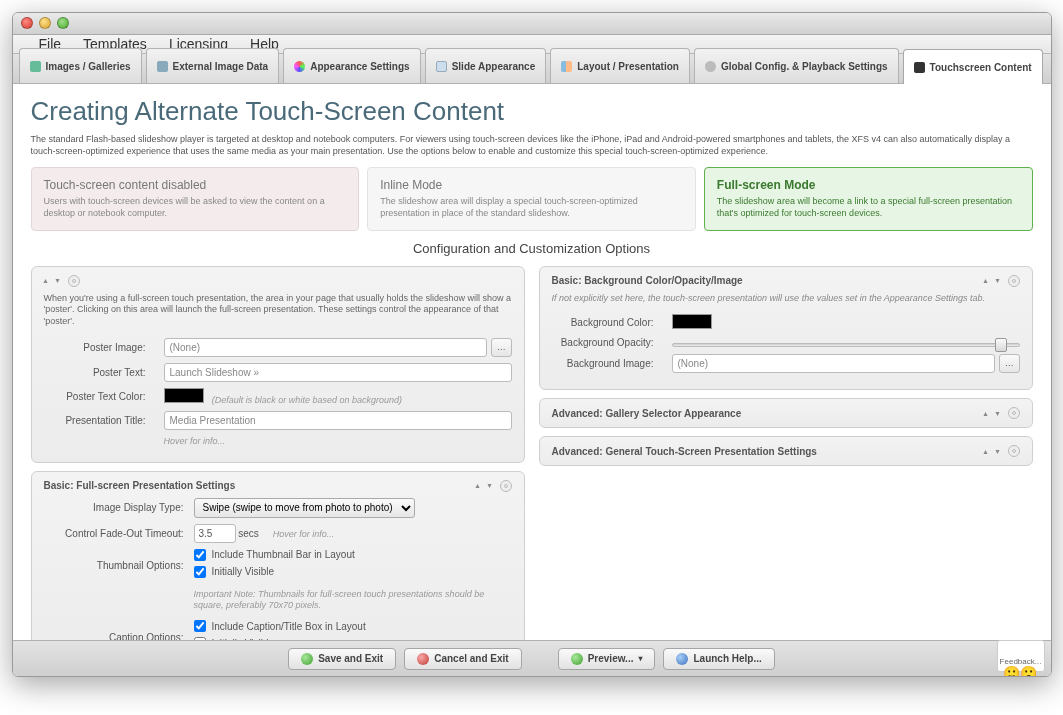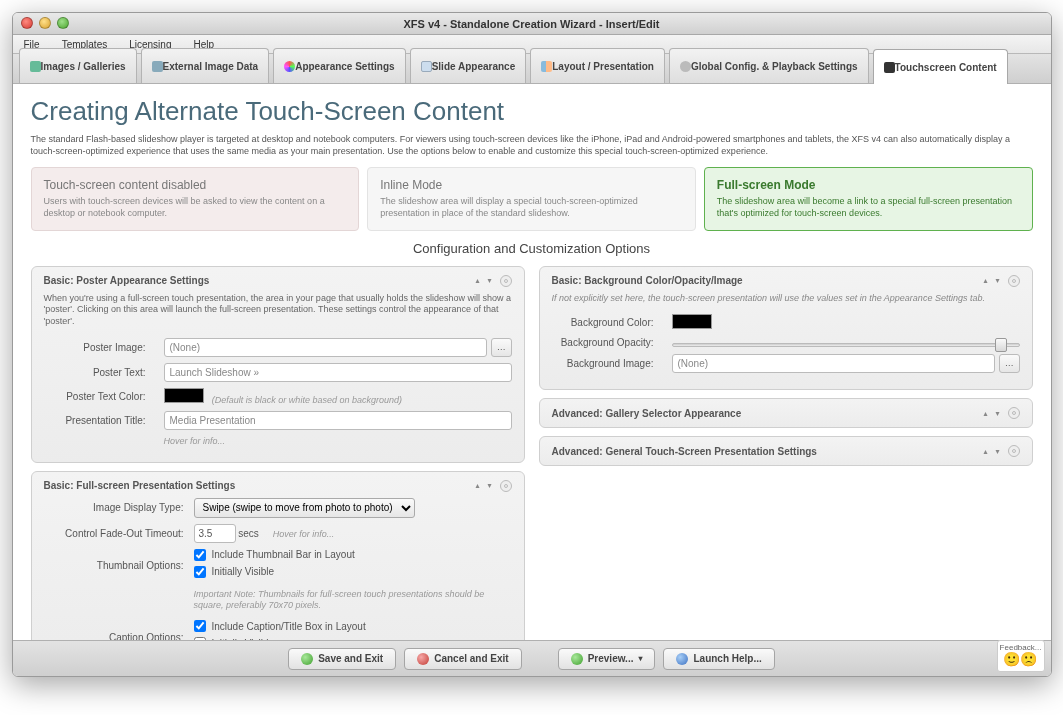--- a/index.html
+++ b/index.html
@@ -4,24 +4,24 @@
 <style>
 *{box-sizing:border-box;margin:0;padding:0;font-family:"Lucida Grande","Helvetica Neue",Arial,sans-serif}
 body{background:#fff;width:1063px;height:715px;overflow:hidden;position:relative}
 .window{width:1040px;height:665px;margin:12px auto 0;border:1px solid #9a9a9a;border-radius:6px;overflow:hidden;box-shadow:0 8px 30px rgba(0,0,0,.35);background:#fff;position:relative}
 .titlebar{height:22px;background:linear-gradient(#e9e9e9,#d0d0d0);border-bottom:1px solid #a8a8a8;position:relative;text-align:center;font-size:11px;line-height:22px;color:#333;font-weight:600}
 .traffic{position:absolute;left:8px;top:4px;display:flex;gap:6px}
 .tl{width:12px;height:12px;border-radius:50%;border:1px solid rgba(0,0,0,.25)}
 .tl.red{background:radial-gradient(circle at 40% 35%,#ff8a80,#d63b33)}
 .tl.yel{background:radial-gradient(circle at 40% 35%,#ffe08a,#d9a22e)}
 .tl.grn{background:radial-gradient(circle at 40% 35%,#9fe08a,#4ca52e)}
-.menubar{height:19px;background:linear-gradient(#f4f4f4,#e7e7e7);border-bottom:1px solid #b8b8b8;padding:0 11px;font-size:10px;color:#333;display:flex;gap:22px;align-items:center}
+.menubar{height:19px;background:linear-gradient(#f4f4f4,#e7e7e7);border-bottom:1px solid #b8b8b8;padding:0 26px;font-size:14px;color:#333;display:flex;gap:22px;align-items:center}
 .menubar span{cursor:default}
 .tabstrip{height:30px;background:linear-gradient(#e3e3e3,#cfcfcf);border-bottom:1px solid #b0b0b0;display:flex;align-items:flex-end;padding:0 6px;gap:4px}
-.tab{height:35px;padding:16px 10px;font-size:10px;color:#444;display:flex;align-items:center;background:linear-gradient(#f2f2f2,#dedede);border:1px solid #b3b3b3;border-bottom:none;border-radius:4px 4px 0 0;cursor:pointer;font-weight:bold}
+.tab{height:35px;padding:16px 10px;font-size:10px;color:#444;display:flex;align-items:center;gap:5px;background:linear-gradient(#f2f2f2,#dedede);border:1px solid #b3b3b3;border-bottom:none;border-radius:4px 4px 0 0;cursor:pointer;font-weight:bold}
 .tab.active{background:#fff;border-color:#a8a8a8;position:relative;top:1px}
 .tabicon{width:11px;height:11px;border-radius:2px}
 .content{background:#fff;height:calc(100% - 22px - 19px - 30px - 36px);overflow:auto;padding:12px 18px 8px}
 h1{font-size:26px;color:#4a6a7a;font-weight:normal;margin-bottom:6px}
 .intro{font-size:9px;color:#555;line-height:1.35;margin-bottom:10px}
 .moderow{display:flex;gap:8px;margin-bottom:10px}
 .modecard{flex:1;padding:10px 12px;border-radius:4px;border:1px solid;min-height:58px}
 .modecard h3{font-size:12px;color:#777;font-weight:normal;margin-bottom:4px}
 .modecard p{font-size:9px;color:#888;line-height:1.3}
 .modecard.dis{background:#f4ecec;border-color:#e3d6d6}
@@ -58,34 +58,33 @@
 .slider{flex:1;height:4px;background:linear-gradient(#ccc,#eee);border:1px solid #bbb;border-radius:3px;position:relative;margin-top:4px}
 .slider .knob{position:absolute;right:12px;top:-6px;width:12px;height:14px;background:linear-gradient(#fafafa,#d8d8d8);border:1px solid #999;border-radius:2px}
 .collapsed{padding:8px 12px}
 .collapsed .phdr{margin:0}
 .footer{height:36px;background:linear-gradient(#e3e3e3,#cfcfcf);border-top:1px solid #b0b0b0;display:flex;align-items:center;justify-content:center;gap:8px}
 .fbtn{height:22px;padding:0 12px;border:1px solid #a5a5a5;border-radius:4px;background:linear-gradient(#fafafa,#e2e2e2);font-size:10px;font-weight:bold;color:#444;display:flex;align-items:center;gap:5px;cursor:pointer}
 .fic{width:12px;height:12px;border-radius:50%}
 .fic.g{background:radial-gradient(circle at 35% 35%,#a8e89a,#3fa02e)}
 .fic.r{background:radial-gradient(circle at 35% 35%,#f7a8a8,#c13b33)}
 .fic.b{background:radial-gradient(circle at 35% 35%,#a8cff7,#3b6fc1)}
-.feedback{position:absolute;right:6px;bottom:4px;width:48px;height:32px;background:#fff;border:1px solid #ccc;border-radius:3px;font-size:8px;color:#666;text-align:center;padding-top:2px}
+.feedback{position:absolute;right:6px;bottom:4px;width:48px;height:32px;background:#fff;border:1px solid #ccc;border-radius:3px;font-size:8px;color:#666;text-align:center;padding-top:16px}
 .feedback .faces{font-size:14px;line-height:1}
 </style>
 </head>
 <body>
 
 <div class="window">
   <div class="titlebar">
     <div class="traffic">
       <div class="tl red"></div>
       <div class="tl yel"></div>
       <div class="tl grn"></div>
     </div>
-    <span>XFS v4 - Standalone Creation Wizard - Insert/Edit</span>
   </div>
 
   <div class="menubar">
     <span>File</span>
     <span>Templates</span>
     <span>Licensing</span>
     <span>Help</span>
   </div>
 
   <div class="tabstrip">
@@ -137,21 +136,20 @@
         <p>The slideshow area will become a link to a special full-screen presentation that's optimized for touch-screen devices.</p>
       </div>
     </div>
 
     <div class="conftitle">Configuration and Customization Options</div>
 
     <div class="cols">
       <div class="col">
         <div class="panel">
           <div class="phdr">
-            <span class="pt">Basic: Poster Appearance Settings</span>
             <span class="pctl">
                 <span class="arr">▴</span>
                 <span class="arr">▾</span>
                 <span class="gear"></span>
               </span>
           </div>
           <p class="pdesc">When you're using a full-screen touch presentation, the area in your page that usually holds the slideshow will show a 'poster'.  Clicking on this area will launch the full-screen presentation.  These settings control the appearance of that 'poster'.</p>
           <div class="frow">
             <div class="flab">Poster Image:</div>
             <div class="finp btnrow">

